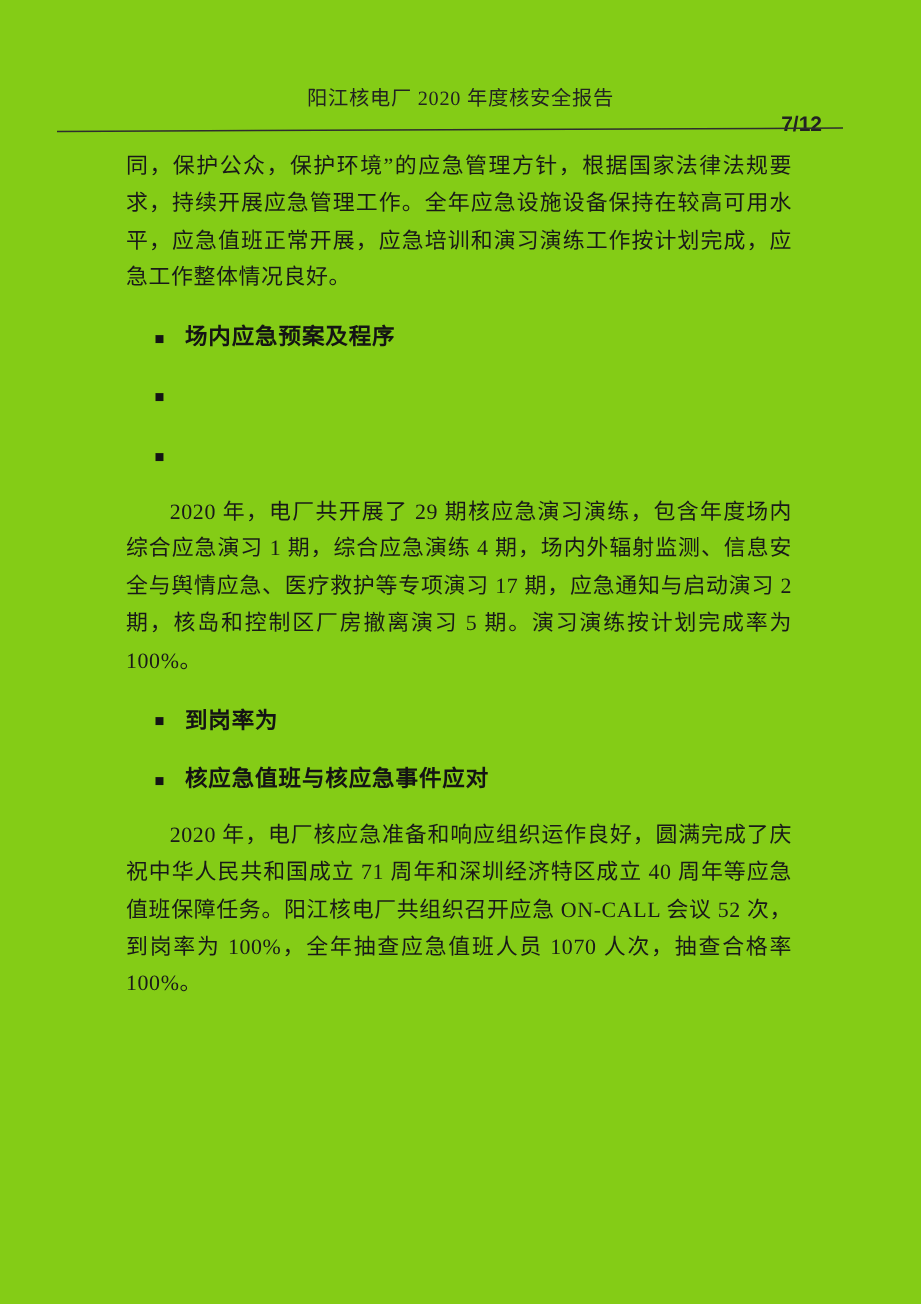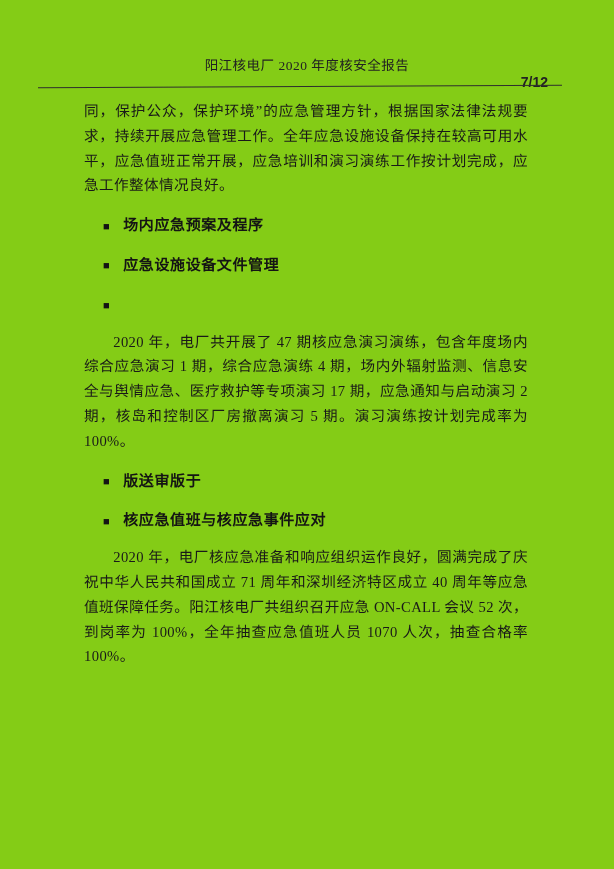--- a/index.html
+++ b/index.html
@@ -95,35 +95,34 @@
     <section class="section">
       <h2 class="section-heading">
         <span class="square-bullet">■</span>
         <span>场内应急预案及程序</span>
       </h2>
     </section>
 
     <section class="section">
       <h2 class="section-heading">
         <span class="square-bullet">■</span>
-        <span>应急设施设备文件管理</span>
       </h2>
     </section>
 
     <section class="section">
       <h2 class="section-heading">
         <span class="square-bullet">■</span>
       </h2>
-      <p class="section-paragraph">2020 年，电厂共开展了 47 期核应急演习演练，包含年度场内综合应急演习 1 期，综合应急演练 4 期，场内外辐射监测、信息安全与舆情应急、医疗救护等专项演习 17 期，应急通知与启动演习 2 期，核岛和控制区厂房撤离演习 5 期。演习演练按计划完成率为 100%。</p>
+      <p class="section-paragraph">2020 年，电厂共开展了 29 期核应急演习演练，包含年度场内综合应急演习 1 期，综合应急演练 4 期，场内外辐射监测、信息安全与舆情应急、医疗救护等专项演习 17 期，应急通知与启动演习 2 期，核岛和控制区厂房撤离演习 5 期。演习演练按计划完成率为 100%。</p>
     </section>
 
     <section class="section">
       <h2 class="section-heading">
         <span class="square-bullet">■</span>
-        <span>版送审版于</span>
+        <span>到岗率为</span>
       </h2>
     </section>
 
     <section class="section">
       <h2 class="section-heading">
         <span class="square-bullet">■</span>
         <span>核应急值班与核应急事件应对</span>
       </h2>
       <p class="section-paragraph">2020 年，电厂核应急准备和响应组织运作良好，圆满完成了庆祝中华人民共和国成立 71 周年和深圳经济特区成立 40 周年等应急值班保障任务。阳江核电厂共组织召开应急 ON-CALL 会议 52 次，到岗率为 100%，全年抽查应急值班人员 1070 人次，抽查合格率 100%。</p>
     </section>

